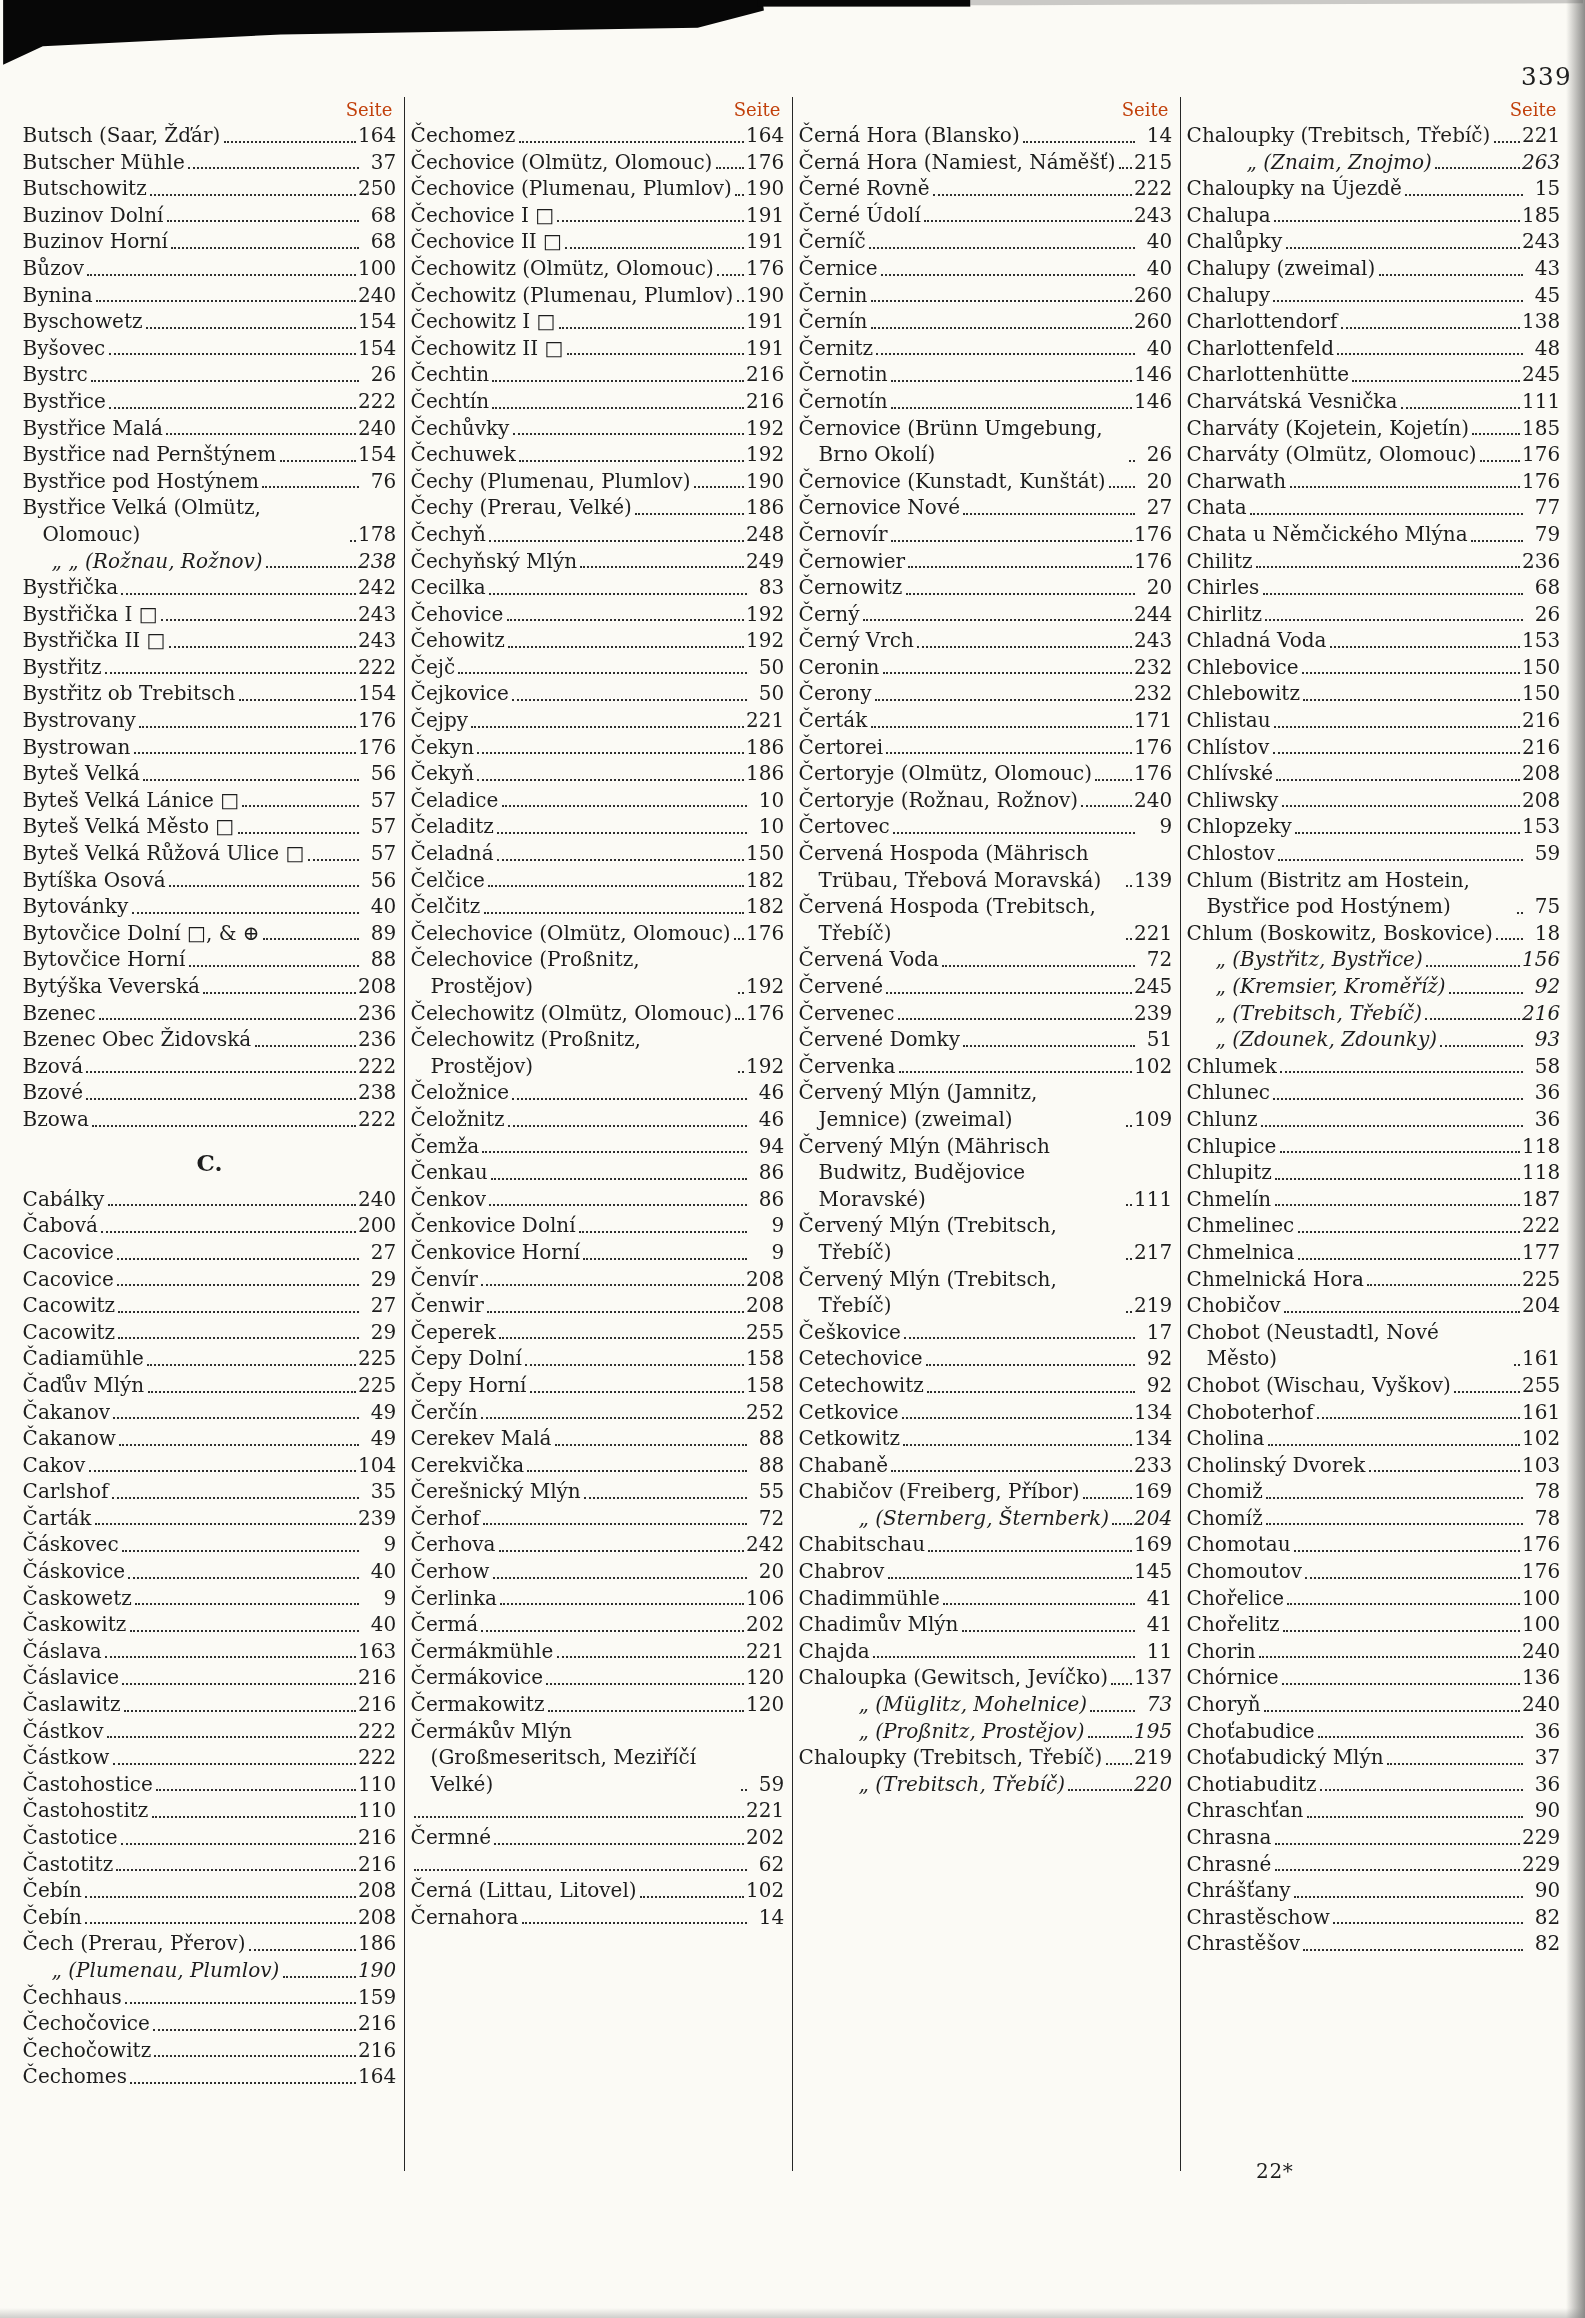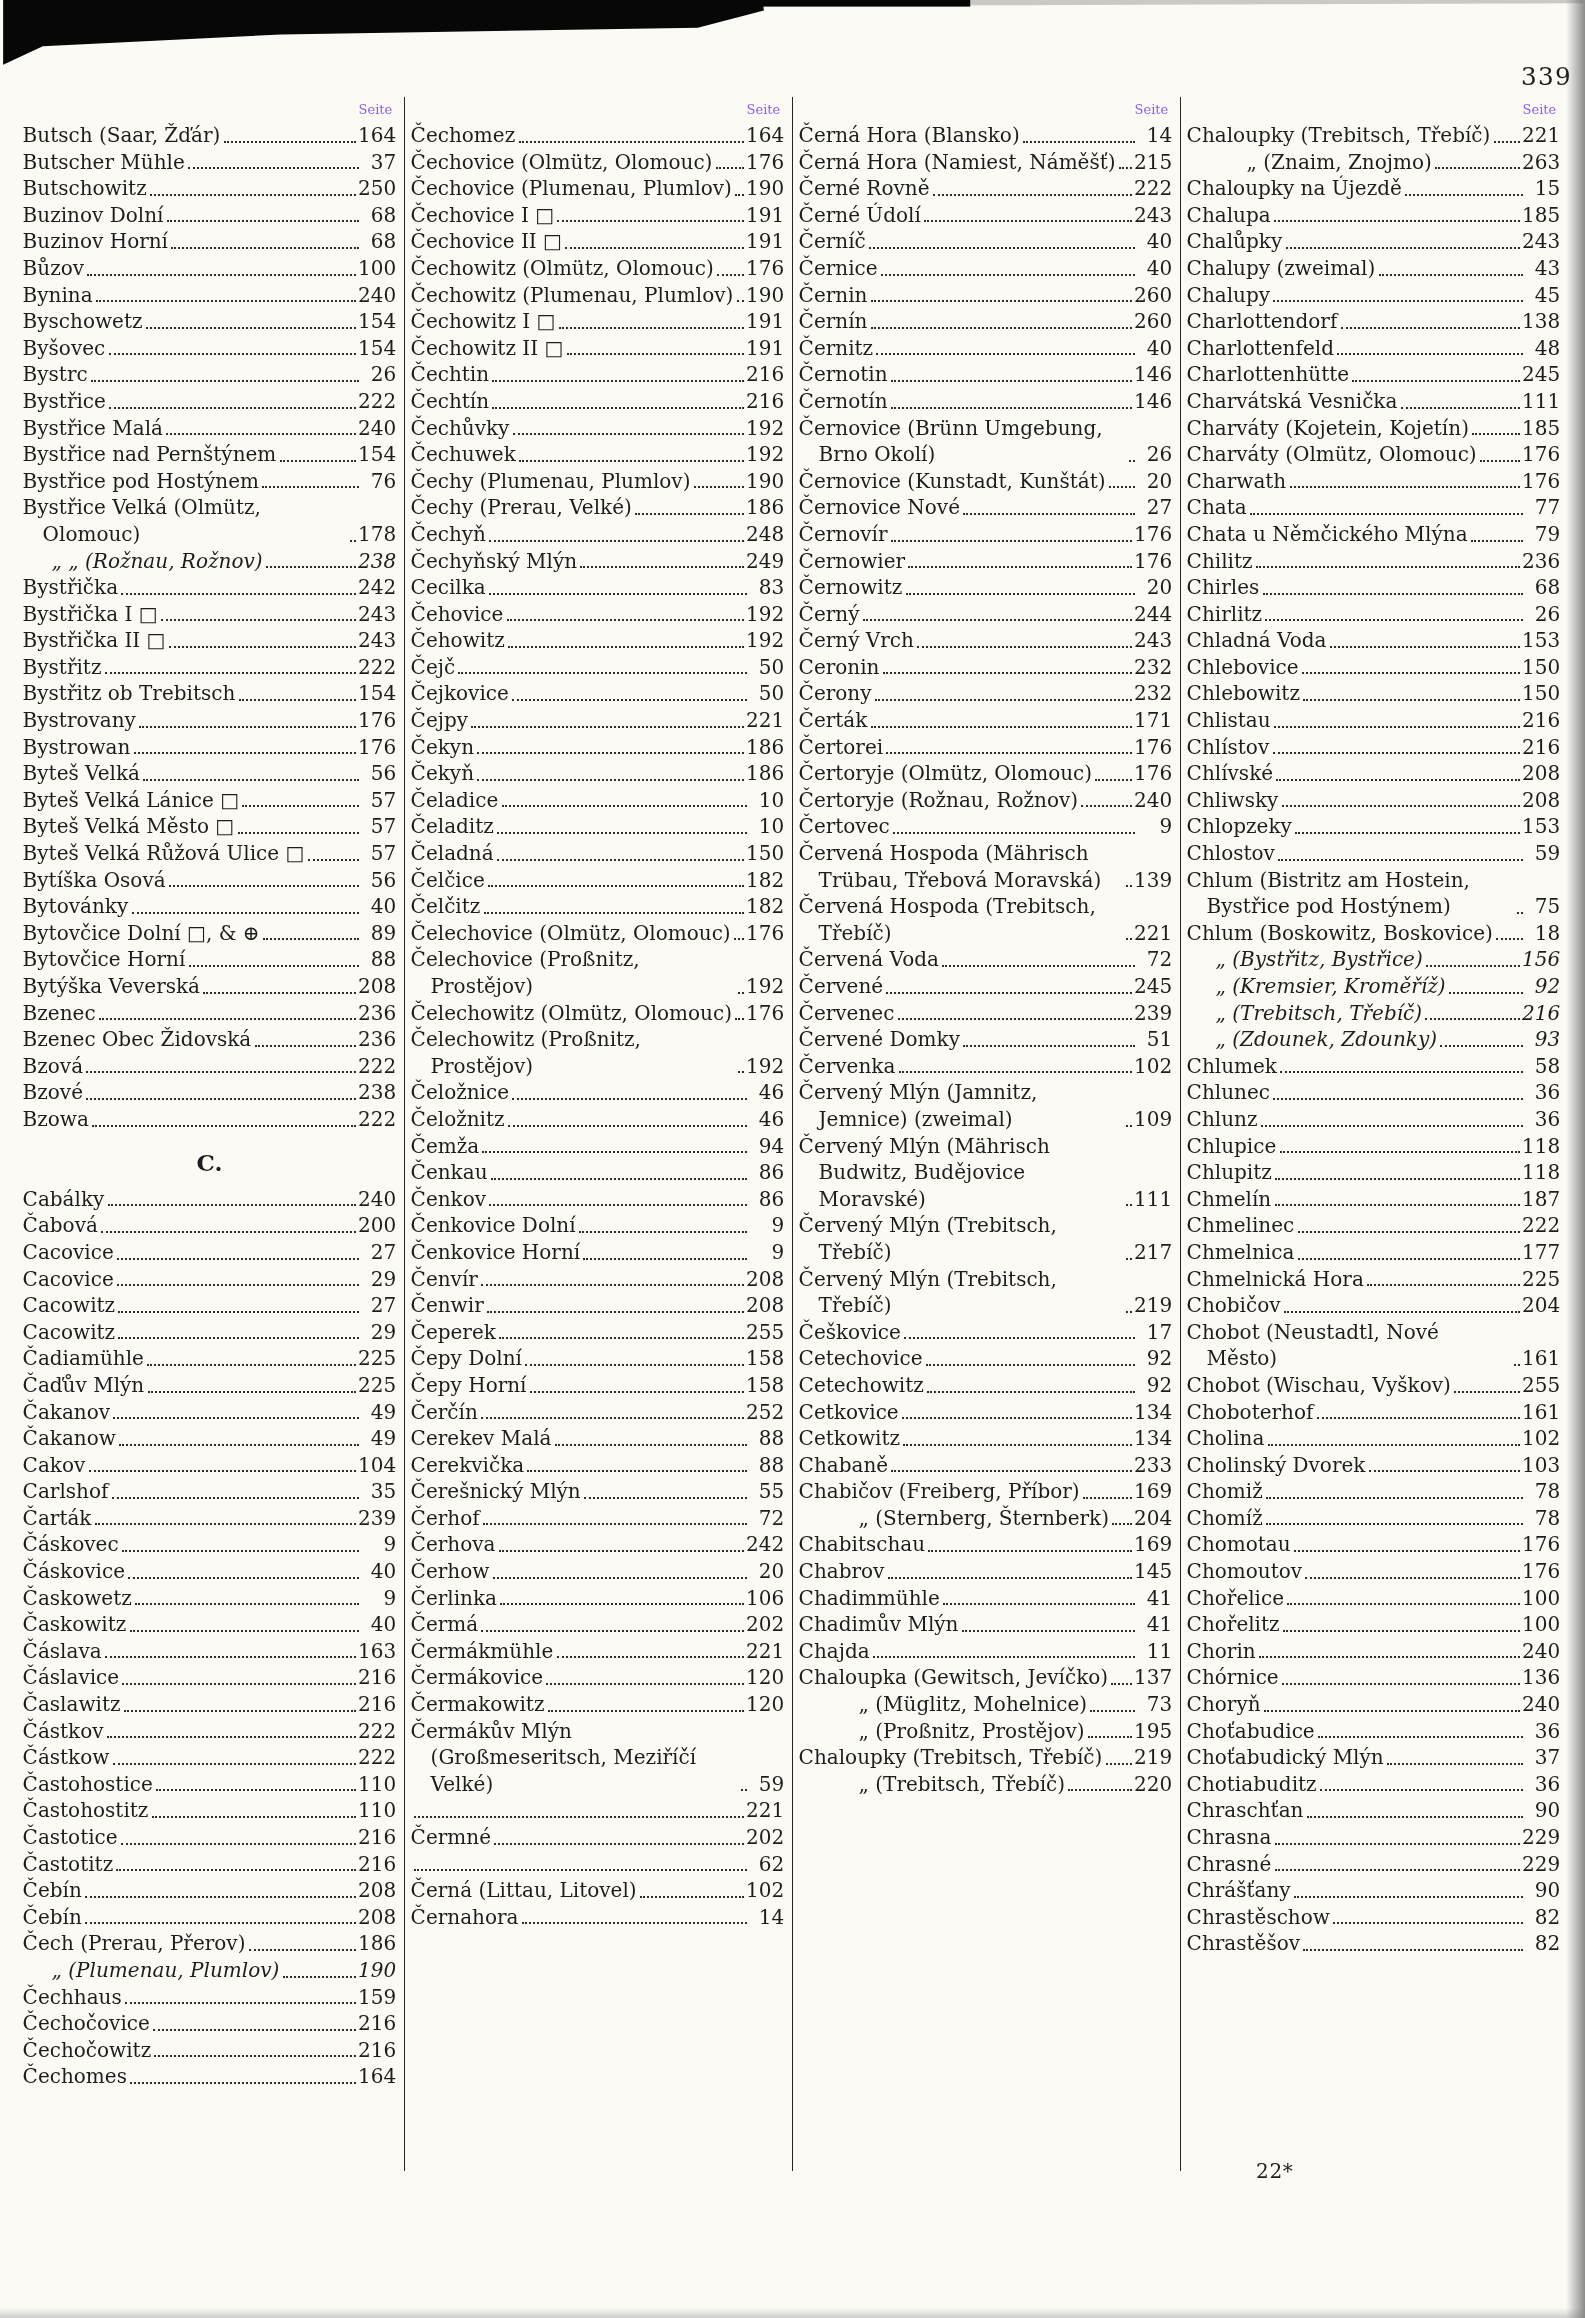--- a/index.html
+++ b/index.html
@@ -36,42 +36,42 @@
     display: flex; align-items: stretch;
   }
   .column {
     flex: 1 1 0;
     padding: 0 8px 0 5.3px;
     border-right: 1.3px solid #262626;
     min-height: 2074px;
   }
   .column:last-child { border-right: none; }
   .seite {
-    text-align: right; font-size: 13px; color: #8b5cf6;
+    text-align: right; font-size: 18px; color: #c2410c;
     height: 25px; line-height: 25px; padding-right: 4px;
   }
   .entry {
     display: flex; align-items: flex-end;
     font-size: 20px; line-height: 26.6px;
   }
   .entry .name {
     flex: 0 1 auto;
     padding-left: 20px; text-indent: -20px;
   }
   .entry .leader {
     flex: 1 1 6.6px; min-width: 6.6px; height: 0;
     border-bottom: 2.7px dotted #2e2e2e;
     margin: 0 2px 6px 3.3px;
     align-self: flex-end;
   }
   .entry .pageno {
     flex: 0 0 auto; min-width: 35px; text-align: right;
   }
   .entry.ind1 { padding-left: 29px; font-style: italic; }
-  .entry.ind2 { padding-left: 60px; }
+  .entry.ind2 { padding-left: 60px; font-style: italic; }
   .section-header {
     text-align: center; font-weight: bold;
     font-size: 23px; line-height: 26.6px;
     padding: 17.3px 0 9.3px 0;
   }
   .footer-mark {
     position: absolute; left: 1256px; top: 2159px;
     font-size: 20px; letter-spacing: 0.7px;
   }
 </style>

